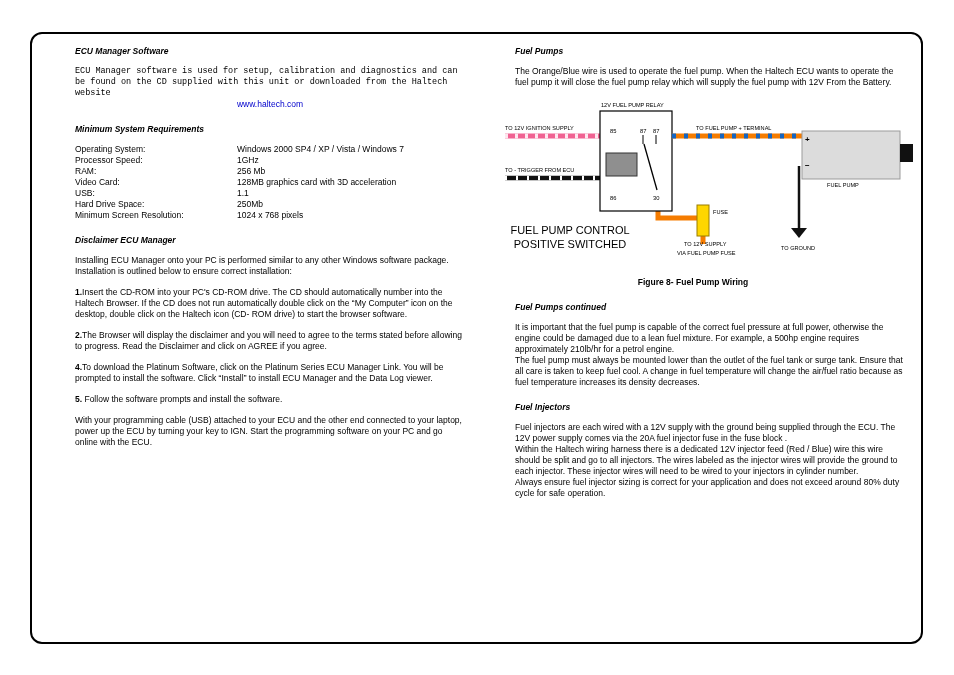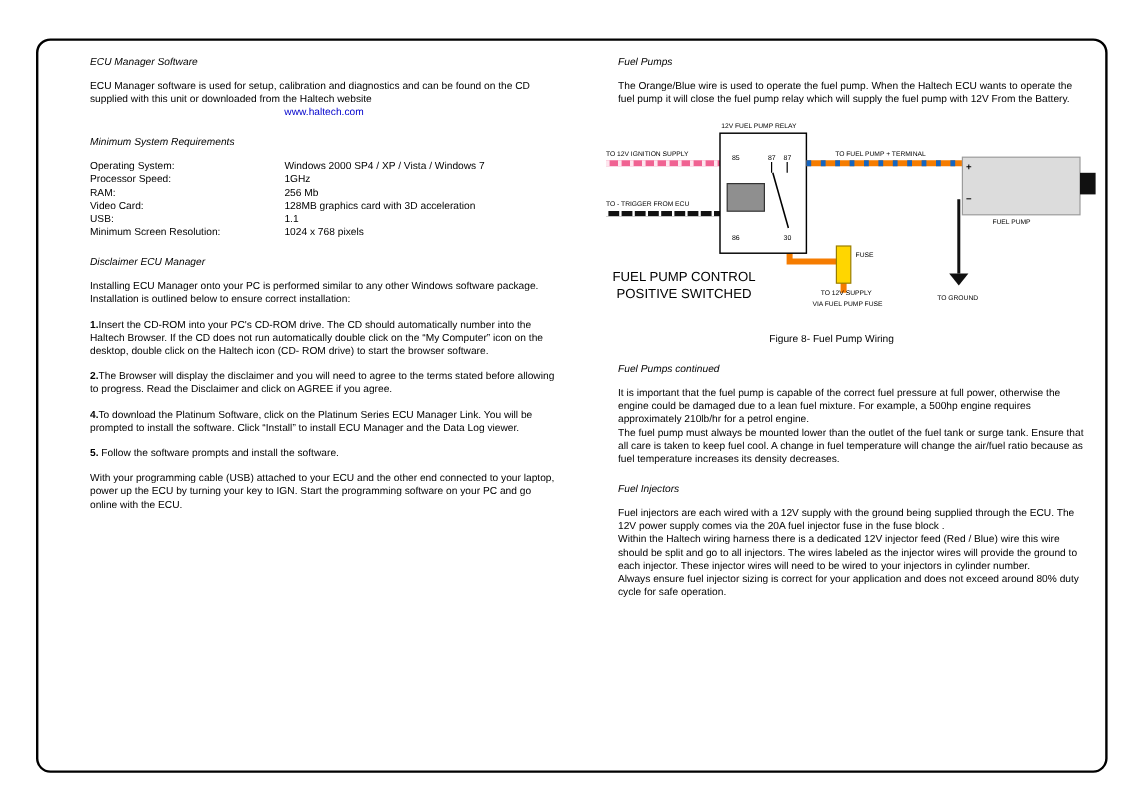--- a/index.html
+++ b/index.html
@@ -12,50 +12,50 @@
   .page-border {
     position: absolute; left: 30px; top: 32px;
     width: 889px; height: 608px;
     border: 2px solid #000; border-radius: 12px;
     background: #fff;
   }
   .col { position: absolute; font-size: 8.5px; line-height: 11px; }
   .col-left  { left: 75px;  top: 46px; width: 390px; }
   .col-right { left: 515px; top: 46px; width: 394px; }
   h3.sec {
-    font-size: 8.5px; font-weight: normal; font-style: italic;
+    font-size: 8.5px; font-weight: bold; font-style: italic;
     margin: 14px 0 9px 0;
   }
   h3.sec.first { margin-top: 0; }
   p { margin: 0 0 10px 0; }
   p.pre { white-space: pre-line; }
   .link { color: #0000cc; text-align: center; }
   .req-table { margin: 0 0 10px 0; }
   .req-row { display: flex; }
   .req-label { width: 162px; flex: 0 0 162px; }
   .req-value { flex: 1; }
   .step b { font-weight: bold; }
   .fig-caption {
-    font-weight: normal; text-align: center;
+    font-weight: bold; text-align: center;
     width: 356px; margin: 2px 0 6px 0;
   }
   .diagram-wrap { margin: 2px 0 4px -15px; }
   svg text { font-family: "Liberation Sans", sans-serif; }
   .dlabel { font-size: 5.6px; fill: #000; }
   .dpin { font-size: 5.8px; fill: #000; }
   .dbig { font-size: 11px; fill: #000; }
 </style>
 </head>
 <body>
 
 <div class="page-border"></div>
 
 <div class="col col-left">
   <h3 class="sec first">ECU Manager Software</h3>
-  <p style="margin-bottom:0;">ECU Manager software is used for setup, calibration and diagnostics and can be found on the CD supplied with this unit or downloaded from the Haltech website</p>
+  <p style="margin-bottom:0;font-family:Liberation Mono, monospace;">ECU Manager software is used for setup, calibration and diagnostics and can be found on the CD supplied with this unit or downloaded from the Haltech website</p>
   <p class="link">www.haltech.com</p>
 
   <h3 class="sec">Minimum System Requirements</h3>
   <div class="req-table">
     <div class="req-row">
       <span class="req-label">Operating System:</span>
       <span class="req-value">Windows 2000 SP4 /  XP / Vista / Windows 7</span>
     </div>
     <div class="req-row">
       <span class="req-label">Processor Speed:</span>
@@ -65,20 +65,24 @@
       <span class="req-label">RAM:</span>
       <span class="req-value">256 Mb</span>
     </div>
     <div class="req-row">
       <span class="req-label">Video Card:</span>
       <span class="req-value">128MB graphics card with 3D acceleration</span>
     </div>
     <div class="req-row">
       <span class="req-label">USB:</span>
       <span class="req-value">1.1</span>
+    </div>
+    <div class="req-row">
+      <span class="req-label">Hard Drive Space:</span>
+      <span class="req-value">250Mb</span>
     </div>
     <div class="req-row">
       <span class="req-label">Minimum Screen Resolution:</span>
       <span class="req-value">1024 x 768 pixels</span>
     </div>
   </div>
 
   <h3 class="sec">Disclaimer ECU Manager</h3>
   <p>Installing ECU  Manager onto your PC is performed similar to any other Windows software package. Installation is outlined below to ensure correct installation:</p>
 

